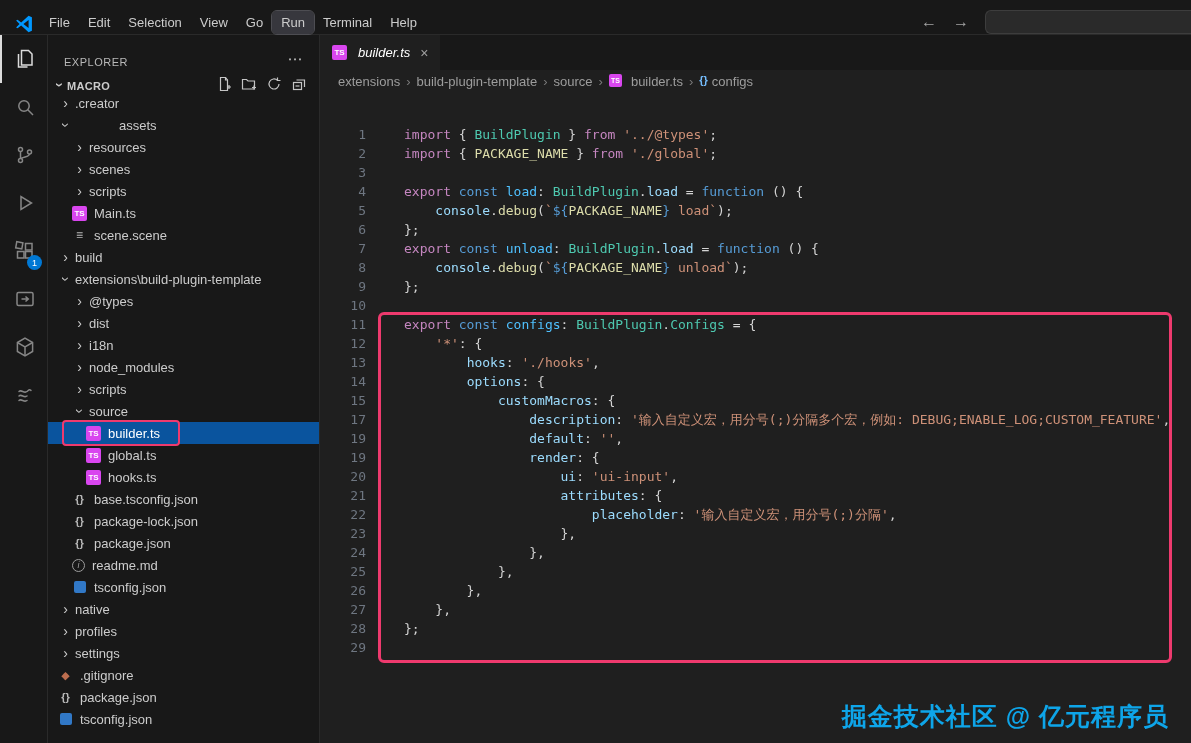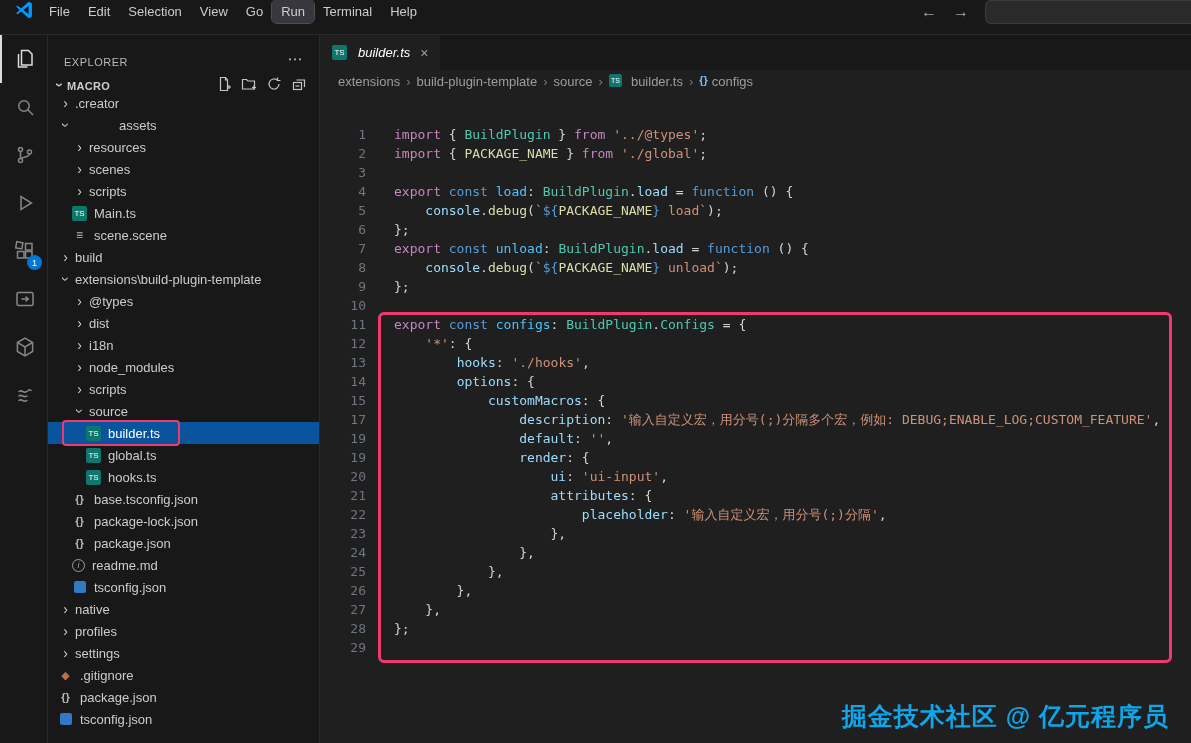--- a/index.html
+++ b/index.html
@@ -1,19 +1,19 @@
 <!DOCTYPE html>
 <html><head>
 <meta charset="utf-8">
 <style>
   *{box-sizing:border-box;margin:0;padding:0}
   html,body{width:1191px;height:743px;overflow:hidden}
   body{background:#1f1f1f;font-family:"Liberation Sans",sans-serif;color:#ccc}
   
-  .titlebar{height:35px;background:#181818;border-bottom:1px solid #2a2a2a;display:flex;align-items:flex-start;padding-left:10px}
+  .titlebar{height:35px;background:#181818;border-bottom:1px solid #2a2a2a;display:flex;align-items:flex-end;padding-left:10px}
   .logo{width:28px;display:flex;align-items:center;justify-content:center}
   .menus{display:flex;margin-left:2px}
   .menu-item{font-size:13px;color:#cccccc;padding:4px 9px;border-radius:5px;cursor:default}
   .menu-item.hl{background:#37373d;outline:1px solid #4d4d52}
   .tb-right{margin-left:auto;display:flex;align-items:center;gap:16px}
   .nav-arrow{font-size:16px;color:#a5a5a5;cursor:default}
   .cmd-center{width:206px;height:24px;background:#2a2a2a;border:1px solid #3d3d3d;border-radius:6px 0 0 6px;border-right:none}
   
   .main{display:flex;height:708px}
   
@@ -28,21 +28,21 @@
   .sb-section-row{height:24px;display:flex;align-items:flex-end;font-size:11px;font-weight:bold;color:#cccccc;letter-spacing:.3px;padding-left:4px;cursor:pointer}
   .sec-actions{margin-left:auto;display:flex;gap:9px;padding-right:12px;color:#c5c5c5}
   .sec-actions span{display:flex;cursor:pointer}
   .tree{user-select:none}
   .row{height:22px;display:flex;align-items:center;position:relative;color:#cccccc;white-space:nowrap;cursor:pointer}
   .row.sel{background:#0a549e;color:#ffffff}
   .chev{width:15px;font-size:14px;color:#cccccc;display:inline-block;text-align:center;flex-shrink:0;line-height:1}
   .chev.exp{transform:rotate(90deg)}
   .row-label{margin-left:2px}
   .fi{flex-shrink:0;display:inline-flex;align-items:center;justify-content:center;margin-right:5px}
-  .fi-ts{width:15px;height:15px;background:#0f766e;color:#fff;font-size:8px;font-weight:normal;border-radius:2px}
+  .fi-ts{width:15px;height:15px;background:#d946ef;color:#fff;font-size:8px;font-weight:bold;border-radius:2px}
   .fi-json{width:15px;color:#b9b9b9;font-size:11px;font-weight:bold}
   .fi-md{width:13px;height:13px;border:1px solid #9d9d9d;border-radius:50%;color:#9d9d9d;font-size:9px;font-style:italic}
   .fi-tsconfig{width:12px;height:12px;background:#3178c6;border-radius:2px;margin-left:2px;margin-right:6px}
   .fi-git{width:15px;color:#bd6e4f;font-size:11px}
   .fi-scene{width:15px;color:#b9b9b9;font-size:12px}
   .row-ann{position:absolute;left:14px;top:-2px;width:118px;height:26px;border:2px solid #ee3a6e;border-radius:4px;pointer-events:none}
   
   .editor{flex:1;display:flex;flex-direction:column;background:#1f1f1f;min-width:0}
   .tabbar{height:35px;background:#181818;display:flex;flex-shrink:0}
   .tab{display:inline-flex;align-items:center;gap:6px;padding:0 12px;background:#1f1f1f;color:#fff;font-size:13px;cursor:pointer}
@@ -50,21 +50,21 @@
   .tab-close{color:#a0a0a0;font-size:14px;margin-left:4px;cursor:pointer}
   .breadcrumbs{height:22px;display:flex;align-items:center;padding-left:18px;font-size:13px;color:#9d9d9d;flex-shrink:0}
   .bc-item{display:inline-flex;align-items:flex-start;gap:4px;cursor:pointer}
   .bc-sep{margin:0 6px;color:#7a7a7a}
   .bc-ic{width:13px;height:13px;font-size:7px}
   .bc-sym{color:#75beff;font-size:11px;font-weight:bold}
   .editor-body{position:relative;height:651px;overflow:hidden}
   #code{padding-top:33px}
   .code-line{display:flex;height:19px;line-height:19px;font-family:"DejaVu Sans Mono",monospace;font-size:13px;white-space:pre}
   .ln{width:46px;text-align:right;color:#6e7681;flex-shrink:0}
-  .lc{margin-left:28px}
+  .lc{margin-left:38px}
   .tk-k{color:#C586C0}.tk-s{color:#569CD6}.tk-t{color:#4EC9B0}.tk-v{color:#9CDCFE}
   .tk-c{color:#4FC1FF}.tk-f{color:#DCDCAA}.tk-str{color:#CE9178}.tk-p{color:#D4D4D4}.tk-d{color:#569CD6}
   .annotation-box{position:absolute;left:58px;top:220px;width:794px;height:351px;border:3px solid #ee3a6e;border-radius:6px;pointer-events:none}
   .watermark{position:absolute;right:22px;bottom:10px;font-size:25px;font-weight:bold;color:#0ea5e9;letter-spacing:1px}
   svg{display:block}
 </style>
 </head>
 <body>
 
 <div class="app">

